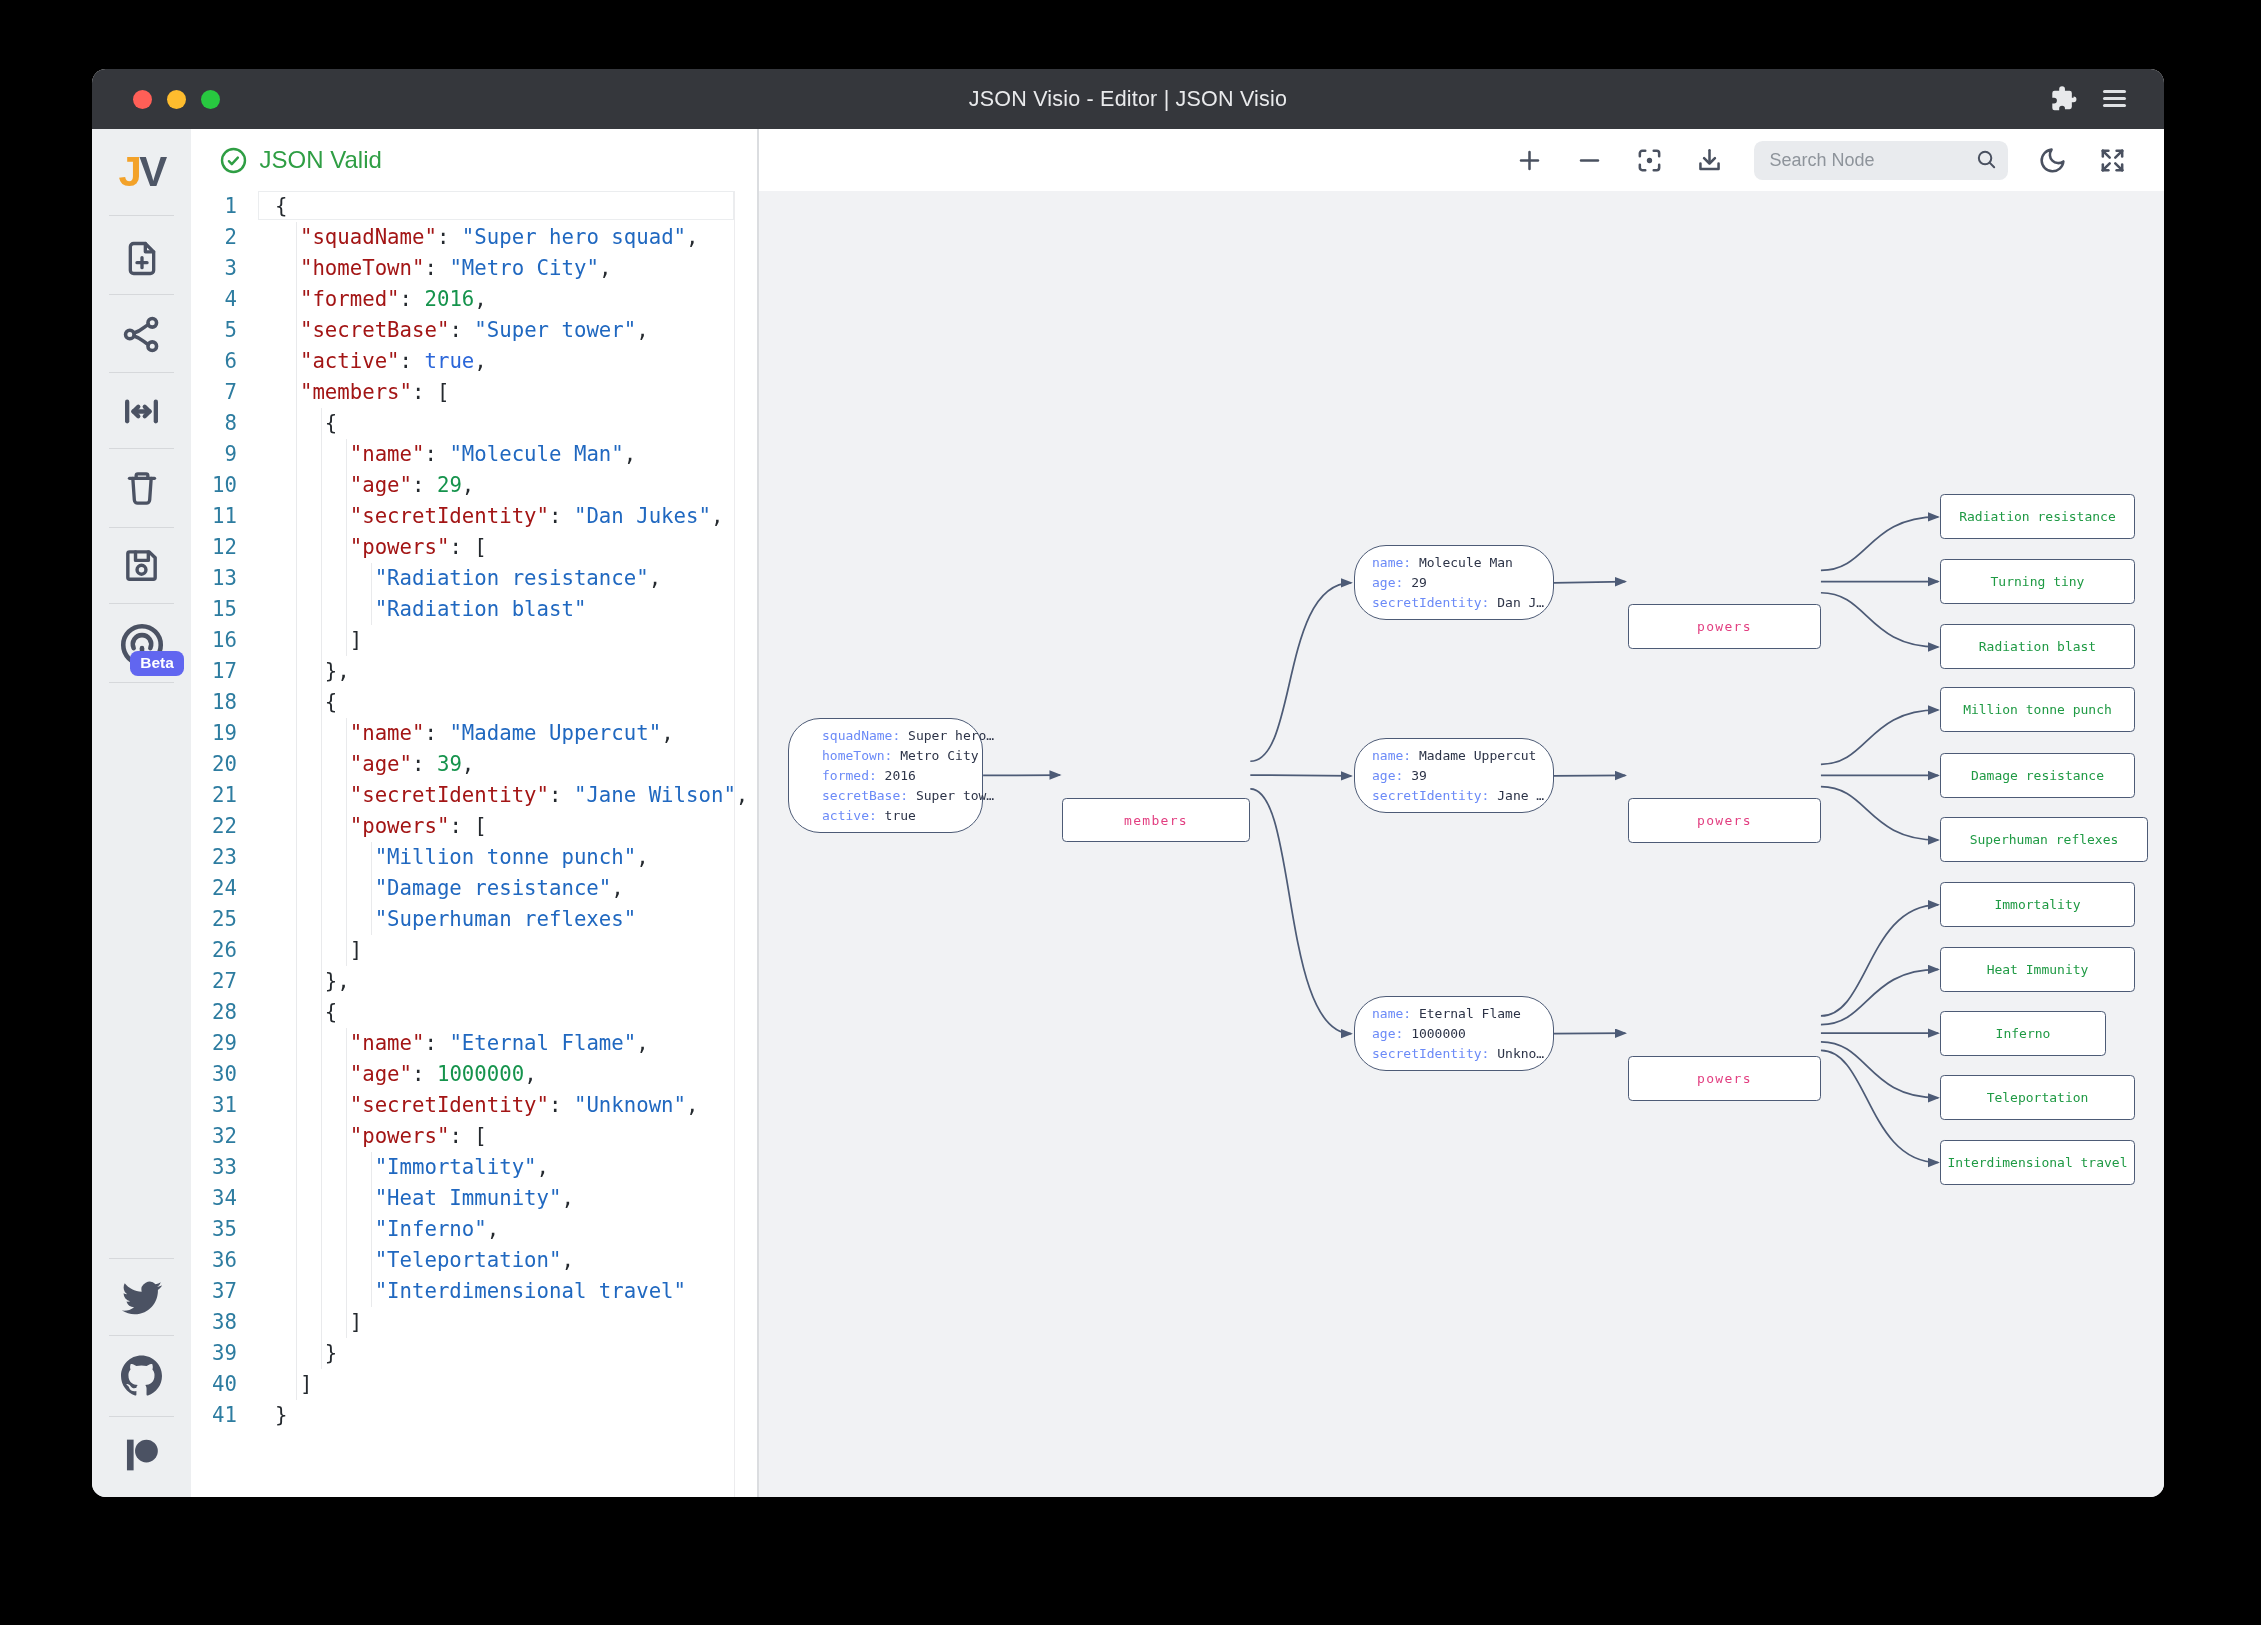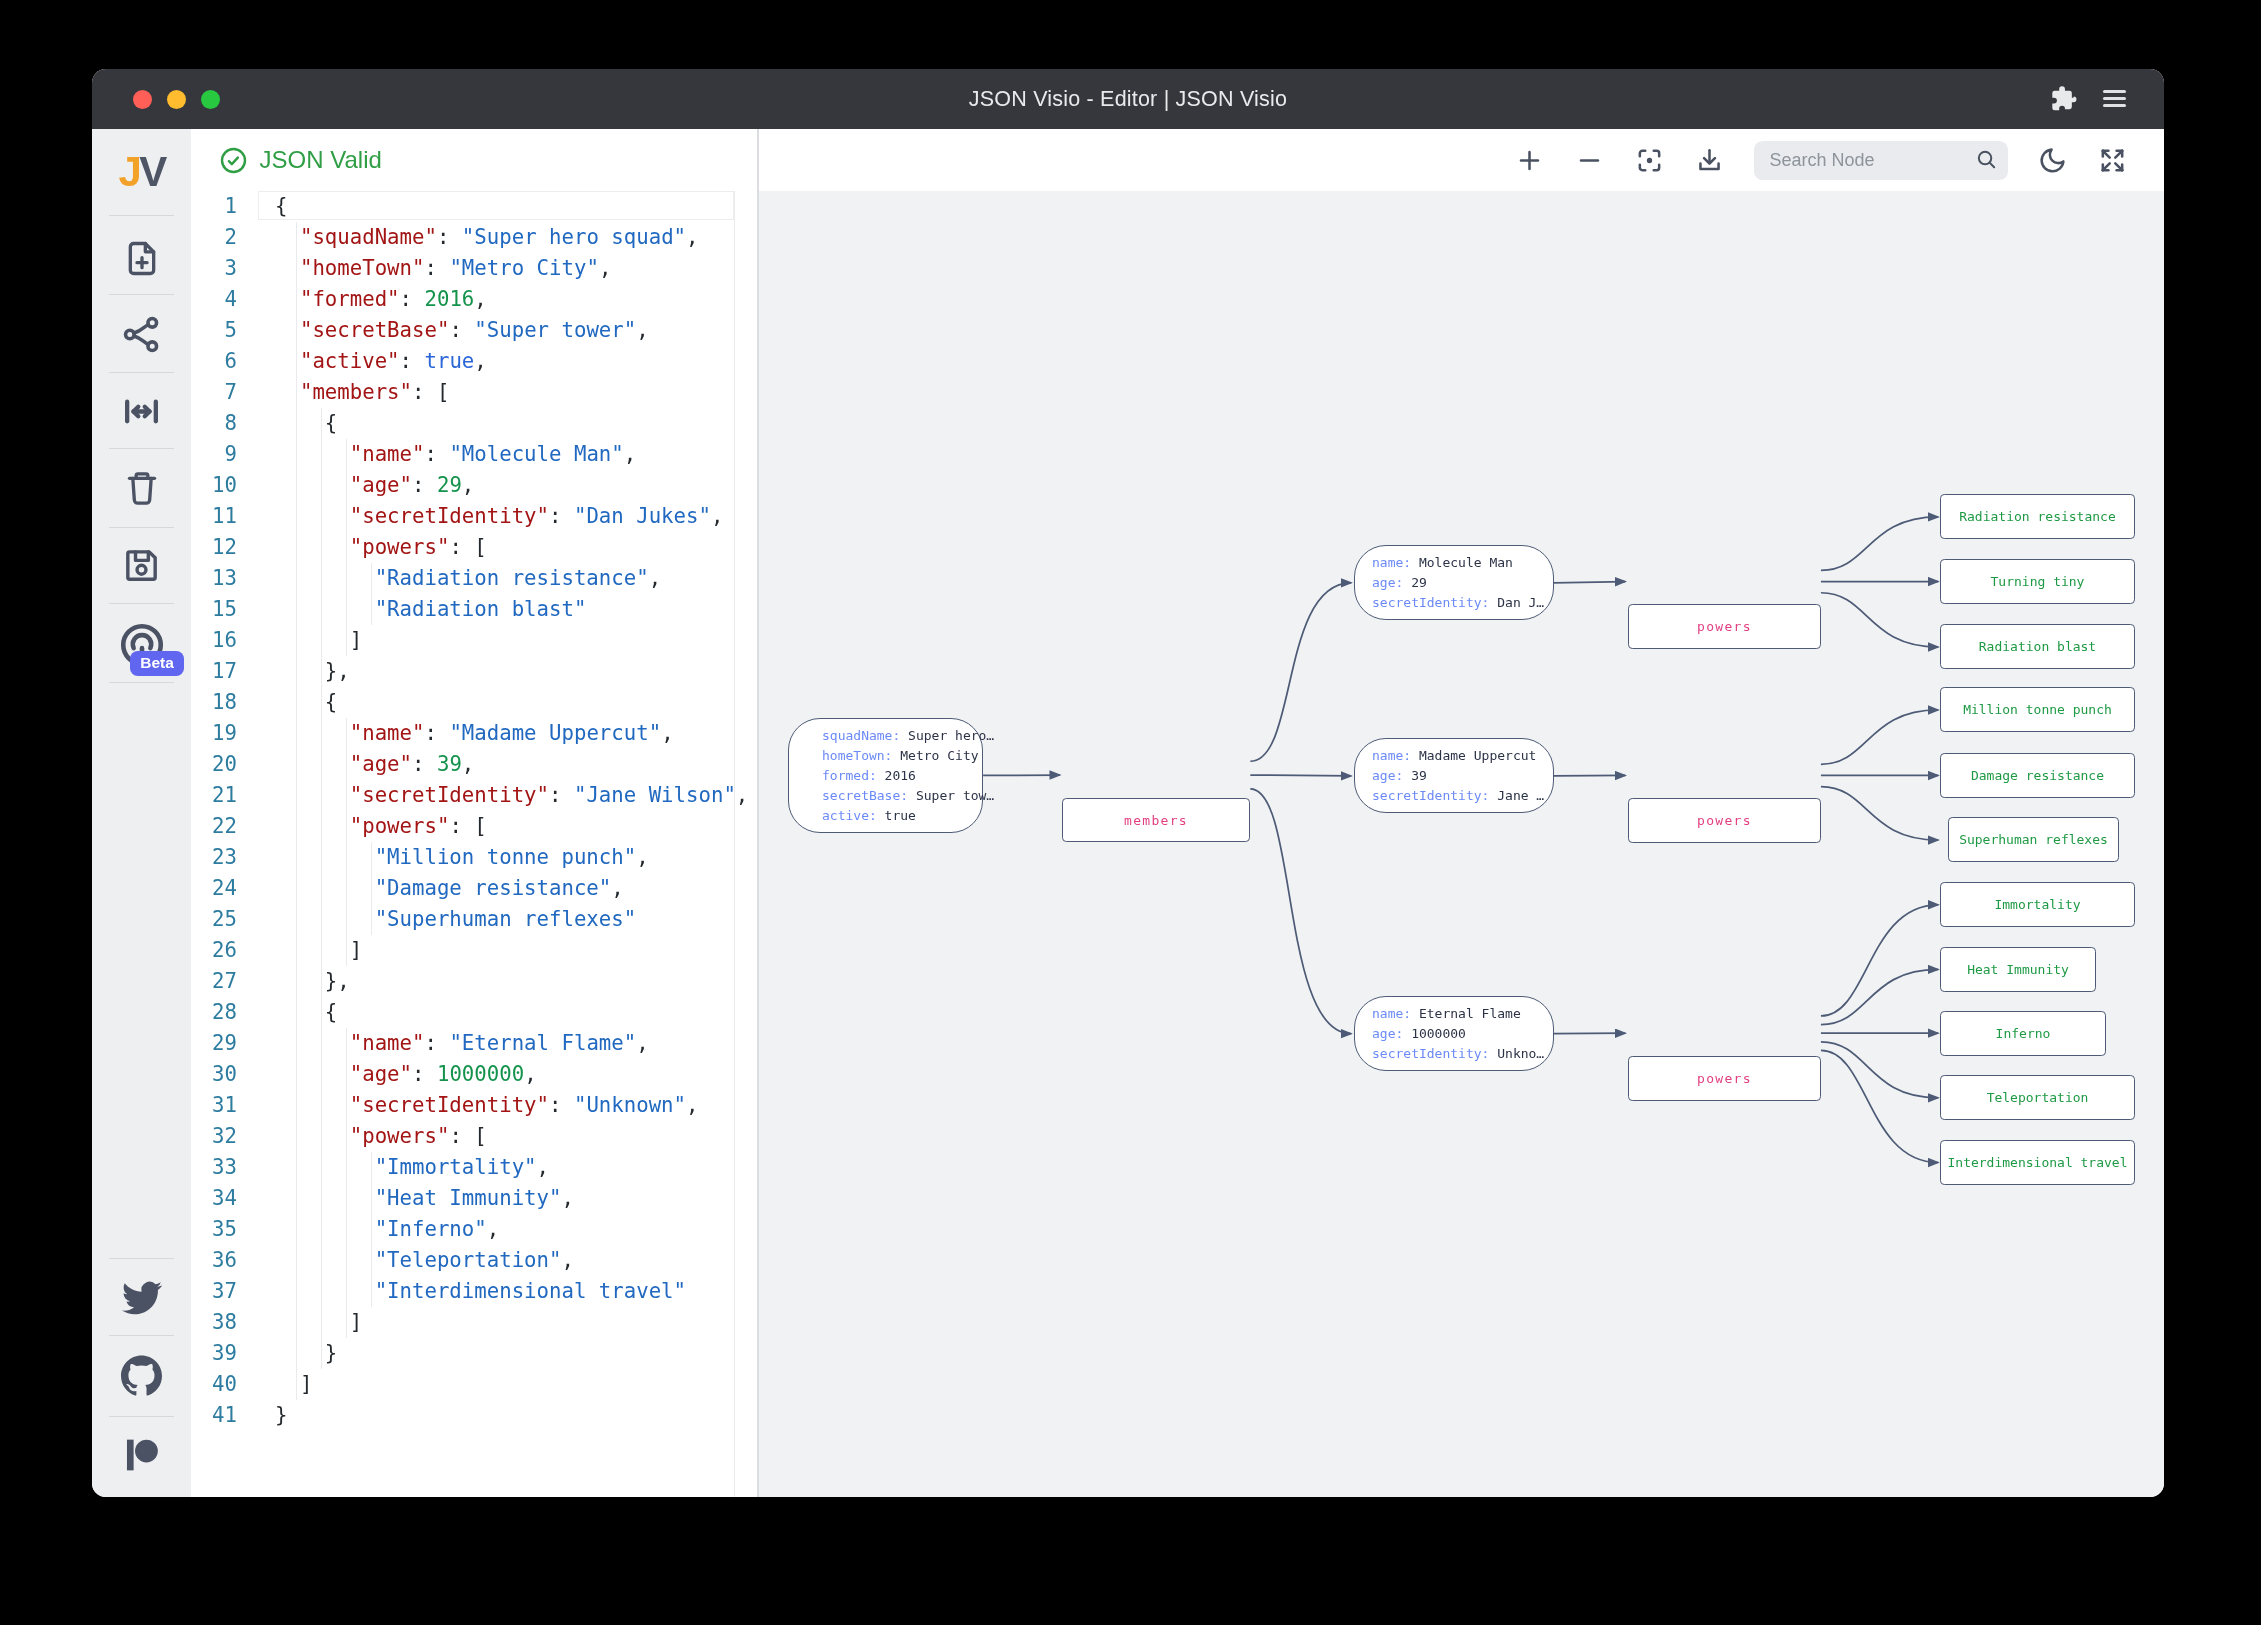--- a/index.html
+++ b/index.html
@@ -344,23 +344,23 @@
             <div class="nrow"><span class="nk">secretIdentity:</span><span class="nv"> Unkno…</span></div>
           </div>
           <div class="gnode parent" style="left: 869px; top: 368px; width: 193px; height: 45px;">powers</div>
           <div class="gnode parent" style="left: 869px; top: 562px; width: 193px; height: 45px;">powers</div>
           <div class="gnode parent" style="left: 869px; top: 820px; width: 193px; height: 45px;">powers</div>
           <div class="gnode leaf" style="left: 1181px; top: 303px; width: 195px; height: 45px;">Radiation resistance</div>
           <div class="gnode leaf" style="left: 1181px; top: 368px; width: 195px; height: 45px;">Turning tiny</div>
           <div class="gnode leaf" style="left: 1181px; top: 433px; width: 195px; height: 45px;">Radiation blast</div>
           <div class="gnode leaf" style="left: 1181px; top: 496px; width: 195px; height: 45px;">Million tonne punch</div>
           <div class="gnode leaf" style="left: 1181px; top: 562px; width: 195px; height: 45px;">Damage resistance</div>
-          <div class="gnode leaf" style="left: 1181px; top: 626px; width: 171px; height: 45px; margin-left: 8px;">Superhuman reflexes</div>
+          <div class="gnode leaf" style="left: 1181px; top: 626px; width: 208px; height: 45px;">Superhuman reflexes</div>
           <div class="gnode leaf" style="left: 1181px; top: 691px; width: 195px; height: 45px;">Immortality</div>
-          <div class="gnode leaf" style="left: 1181px; top: 756px; width: 156px; height: 45px; text-align: right;">Heat Immunity</div>
+          <div class="gnode leaf" style="left: 1181px; top: 756px; width: 195px; height: 45px; text-align: right;">Heat Immunity</div>
           <div class="gnode leaf" style="left: 1181px; top: 820px; width: 166px; height: 45px;">Inferno</div>
           <div class="gnode leaf" style="left: 1181px; top: 884px; width: 195px; height: 45px;">Teleportation</div>
           <div class="gnode leaf" style="left: 1181px; top: 949px; width: 195px; height: 45px;">Interdimensional travel</div>
         </div>
     </div>
 
   </div>
 </div>
 
 

